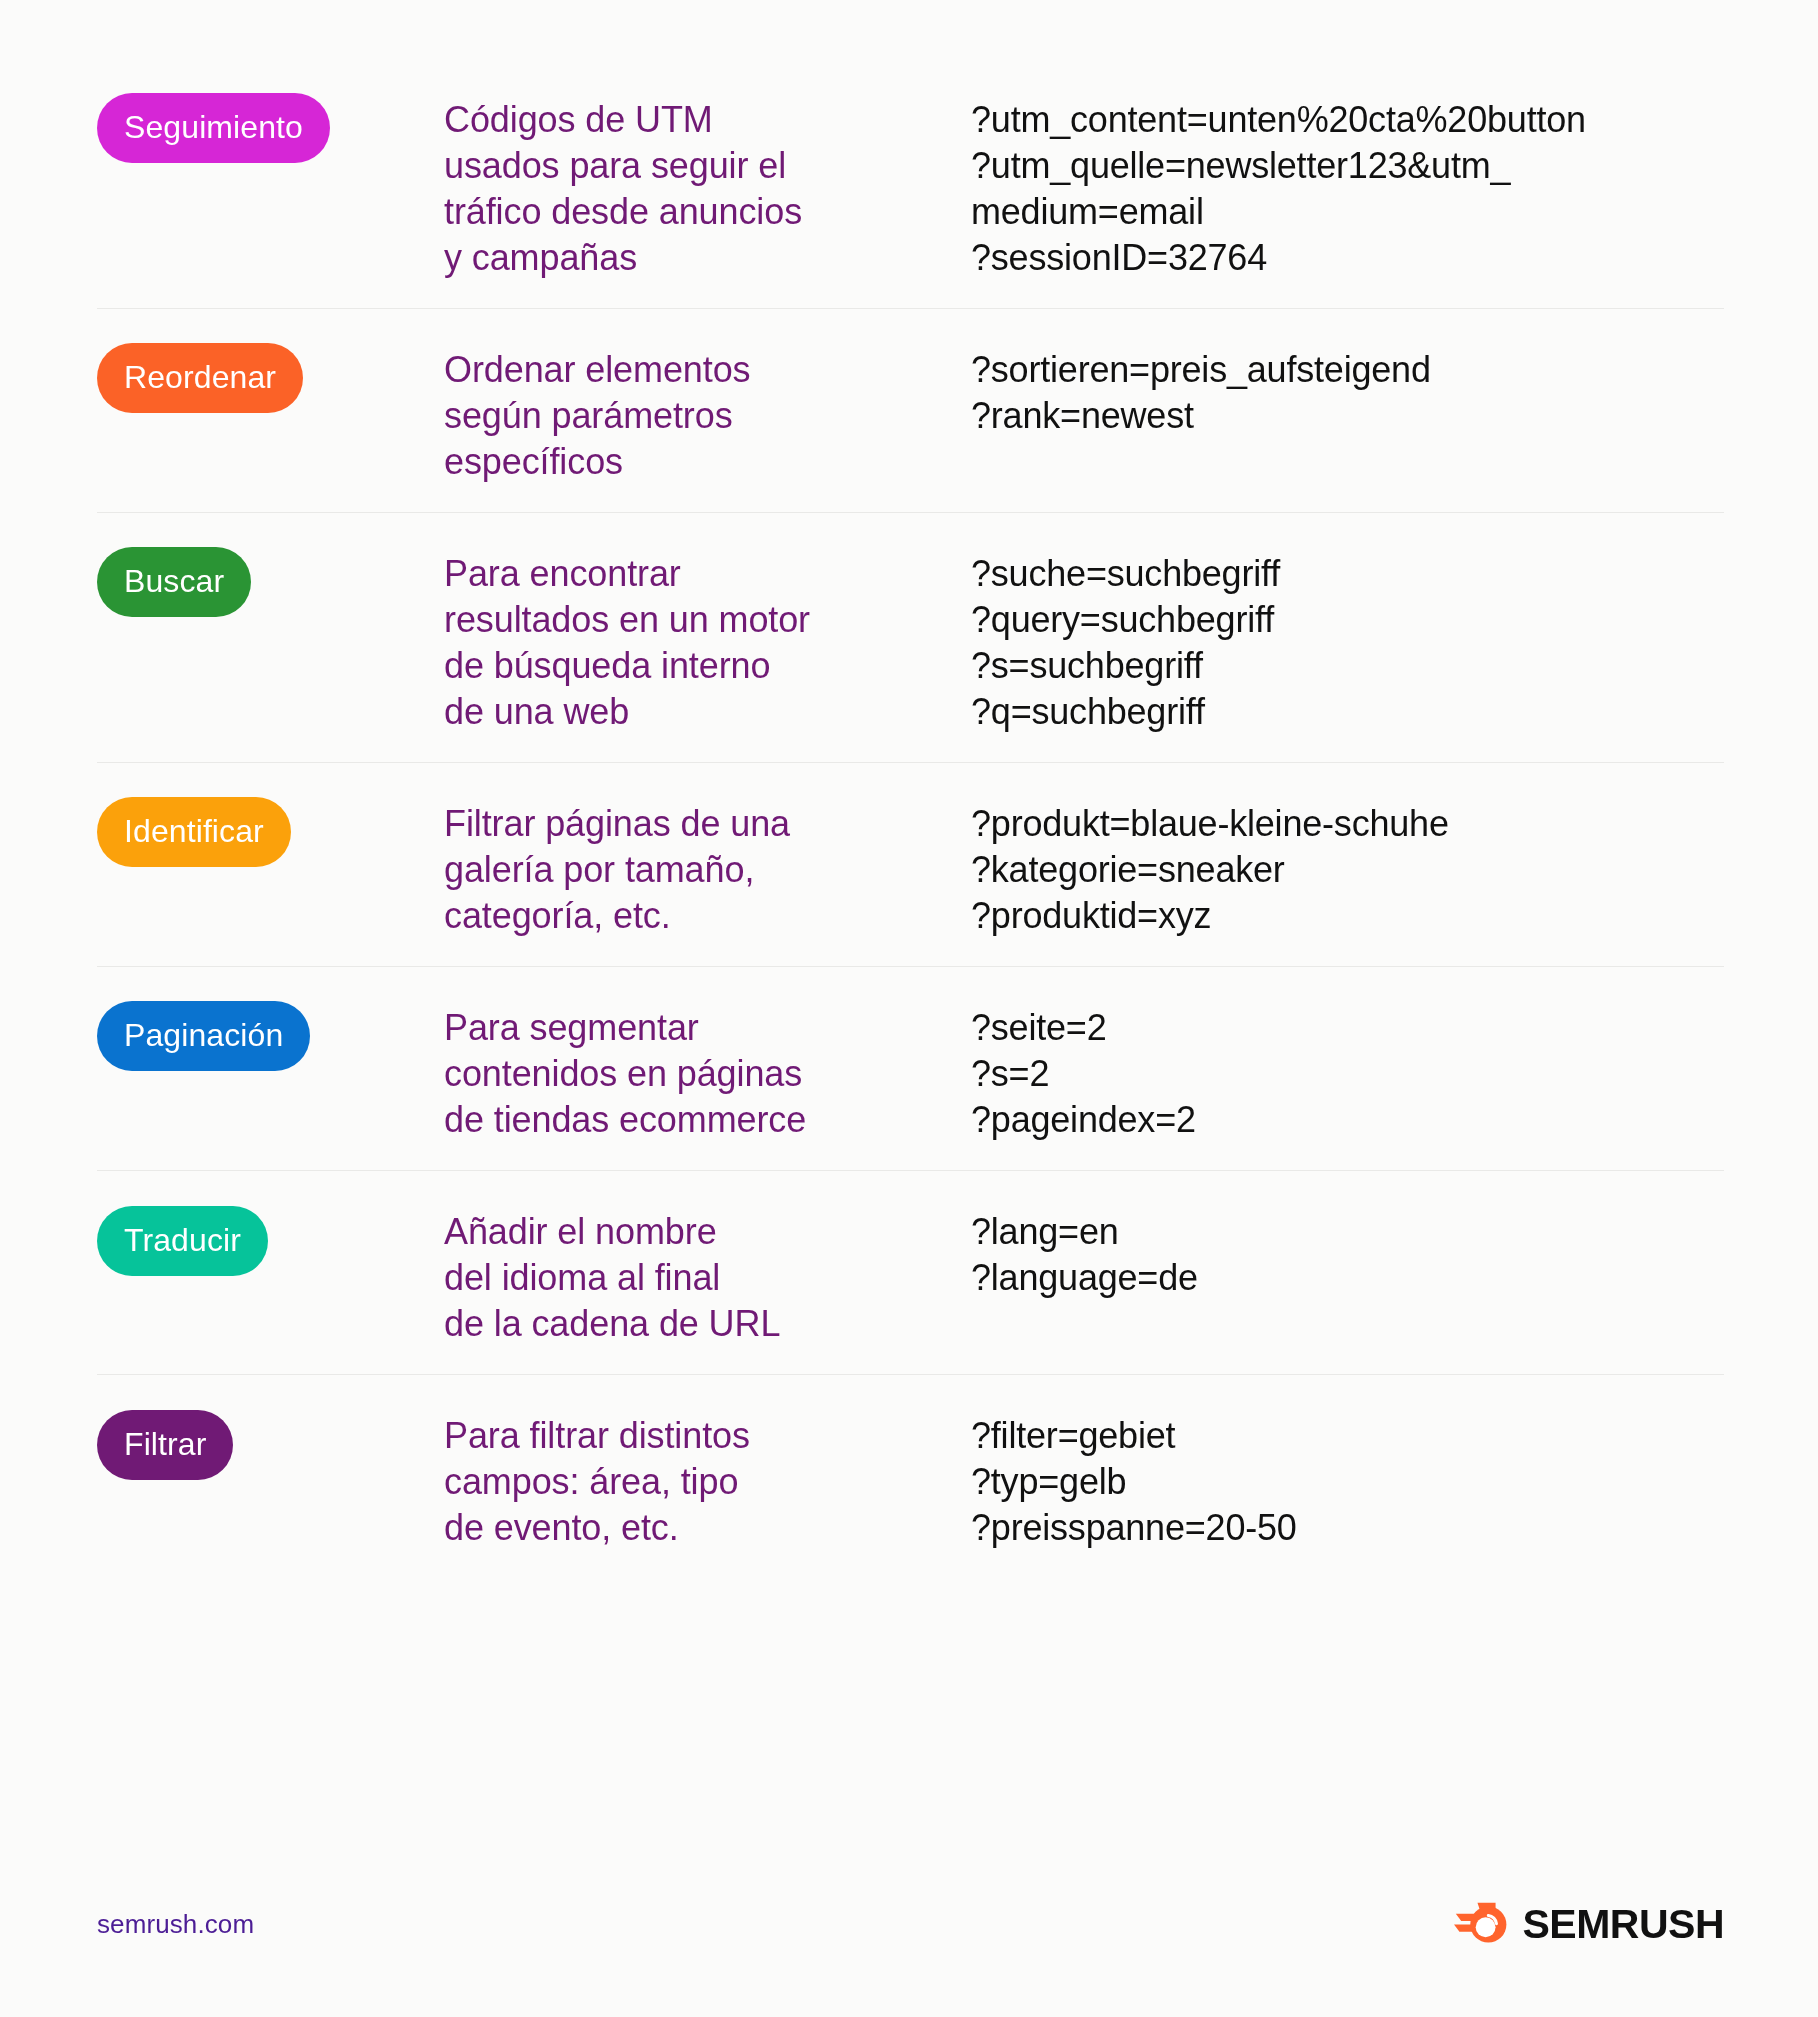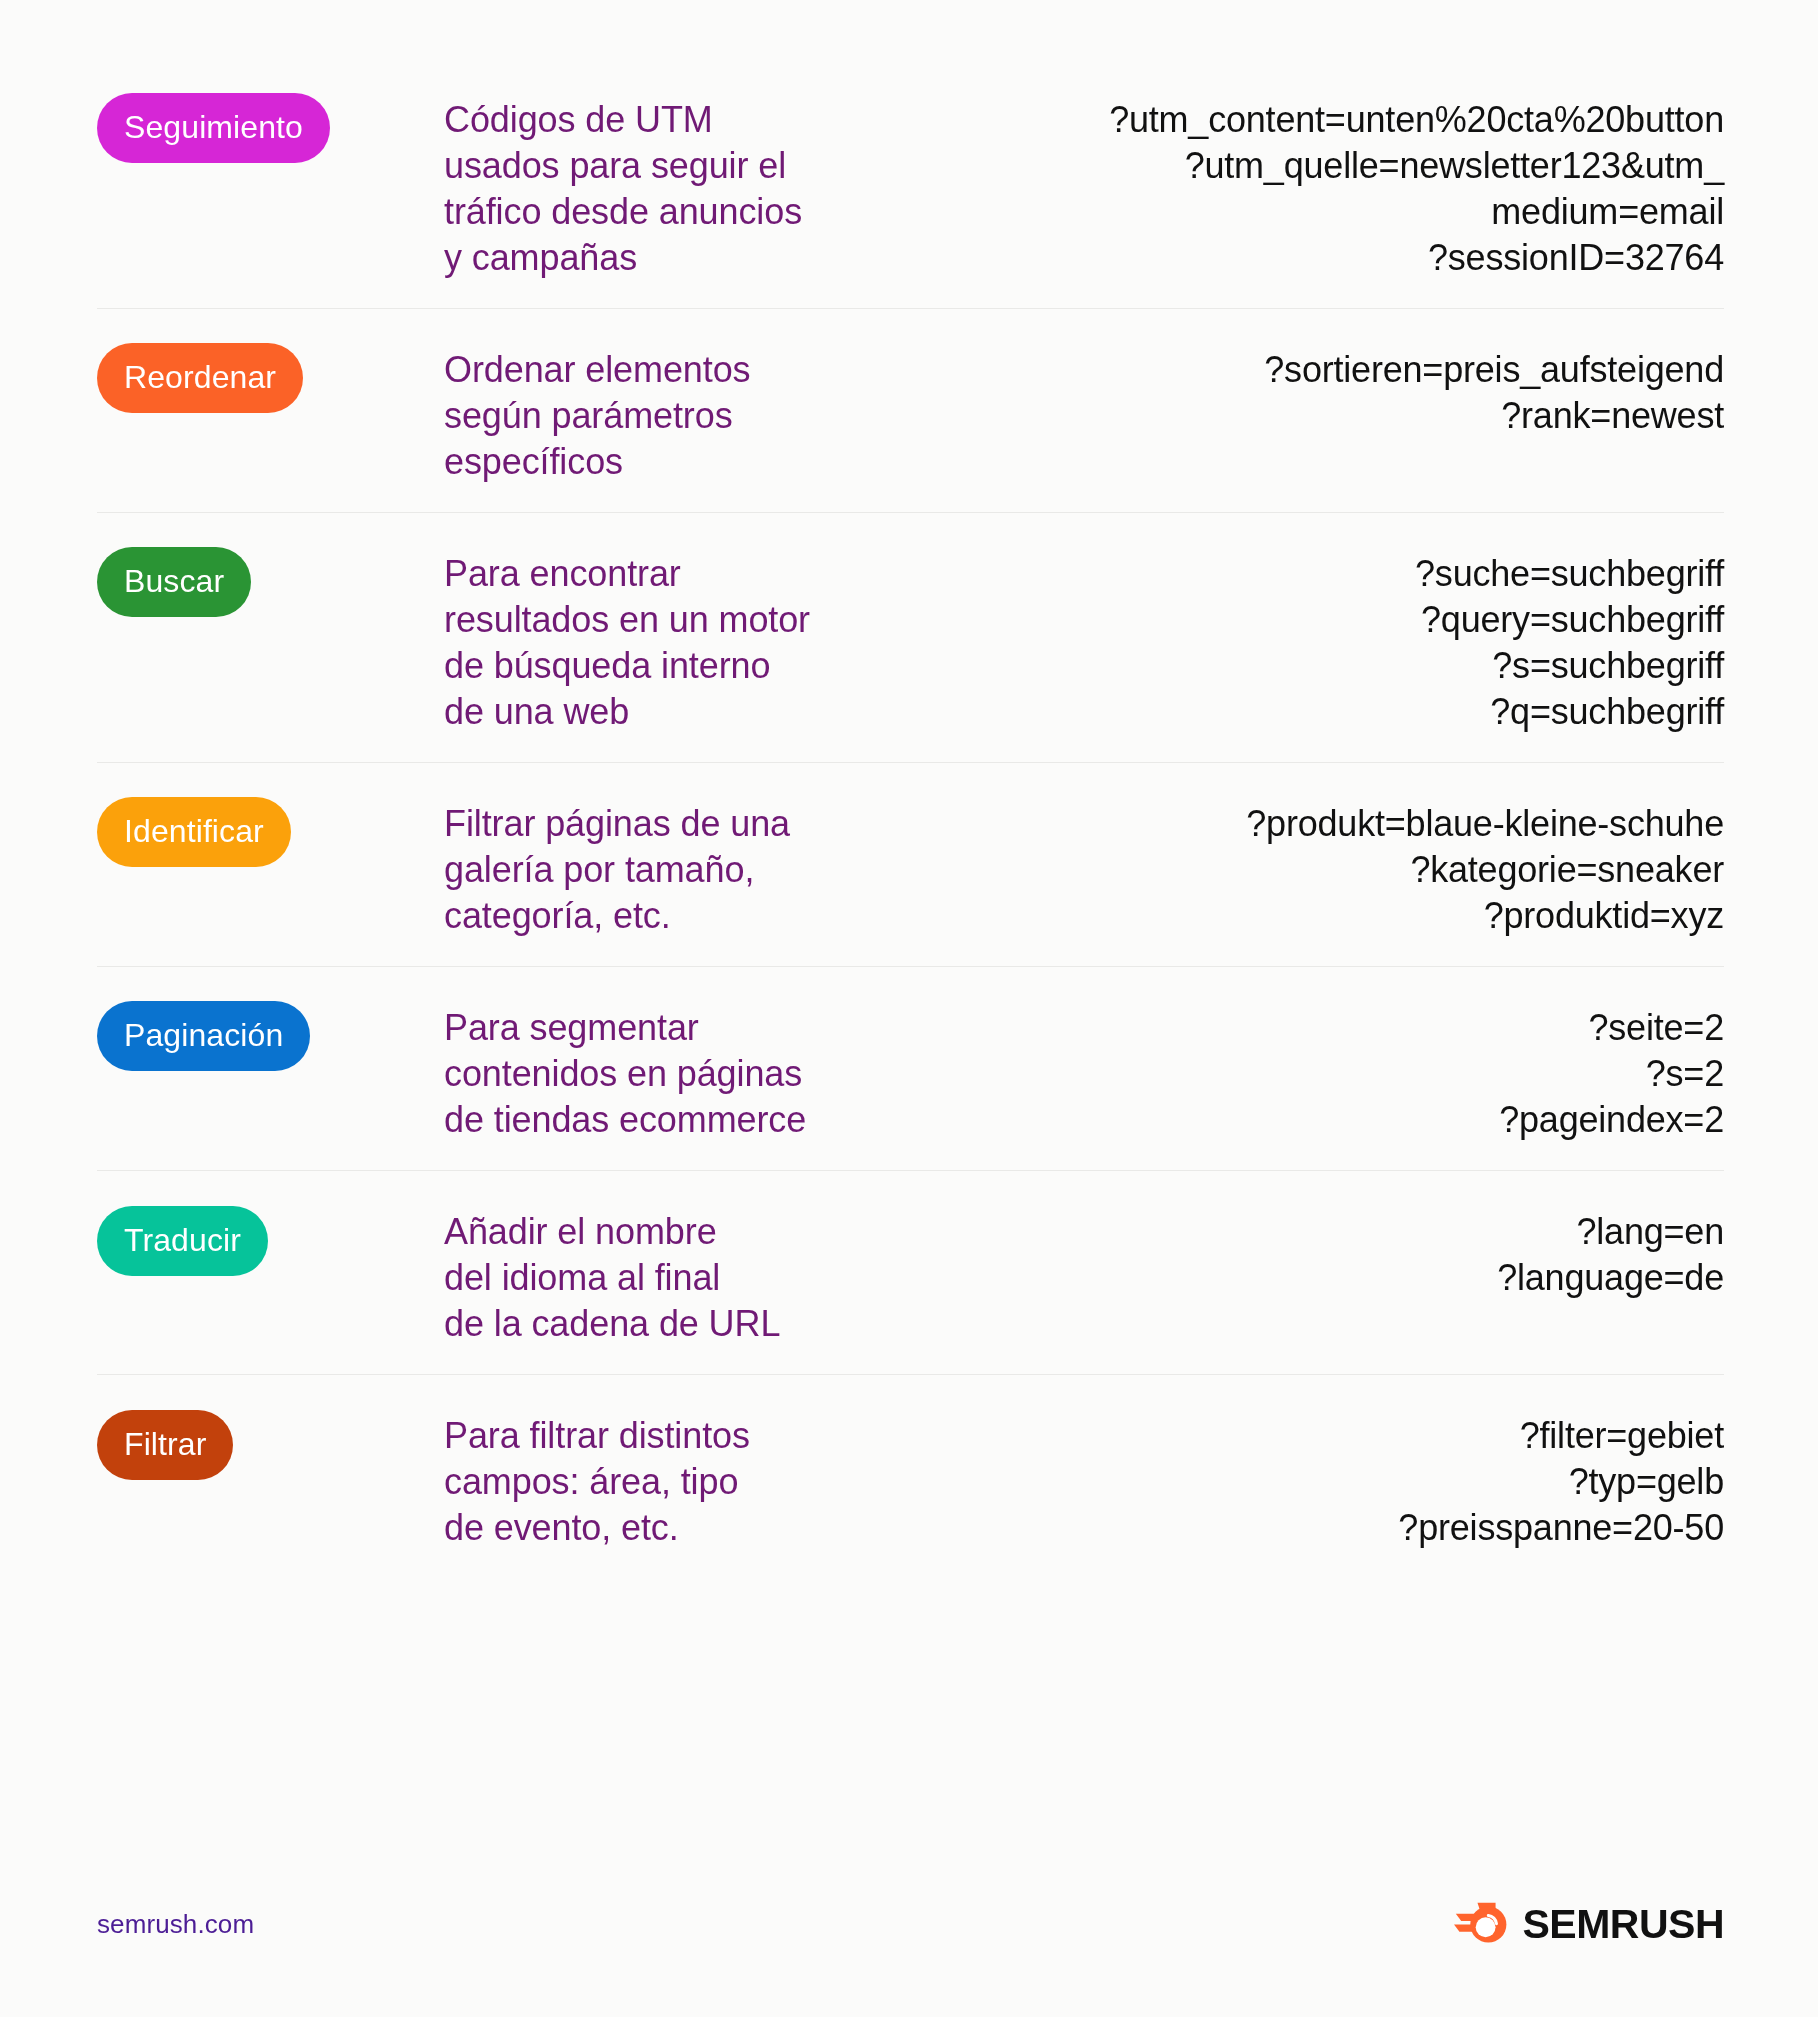--- a/index.html
+++ b/index.html
@@ -79,21 +79,20 @@
     letter-spacing: -0.1px;
   }
 
   .col-params {
     flex: 1 1 auto;
     padding-top: 10.8px;
     font-size: 36px;
     line-height: 1.28;
     color: #111111;
     letter-spacing: -0.2px;
-    text-align: right;
   }
 
   .line { display: block; white-space: pre; }
   .desc-line { display: block; }
 
   .footer {
     position: absolute;
     left: 97px;
     right: 94px;
     bottom: 70px;
@@ -221,21 +220,21 @@
             <span class="desc-line">de la cadena de URL</span>
           </div>
           <div class="col-params">
             <span class="line">?lang=en</span>
             <span class="line">?language=de</span>
           </div>
         </div>
       </div>
       <div class="row">
         <div class="row-inner">
-          <div class="col-badge"><span class="badge" style="background: #c2410c;">Filtrar</span></div>
+          <div class="col-badge"><span class="badge" style="background: #701a75;">Filtrar</span></div>
           <div class="col-desc">
             <span class="desc-line">Para filtrar distintos</span>
             <span class="desc-line">campos: área, tipo</span>
             <span class="desc-line">de evento, etc.</span>
           </div>
           <div class="col-params">
             <span class="line">?filter=gebiet</span>
             <span class="line">?typ=gelb</span>
             <span class="line">?preisspanne=20-50</span>
           </div>

